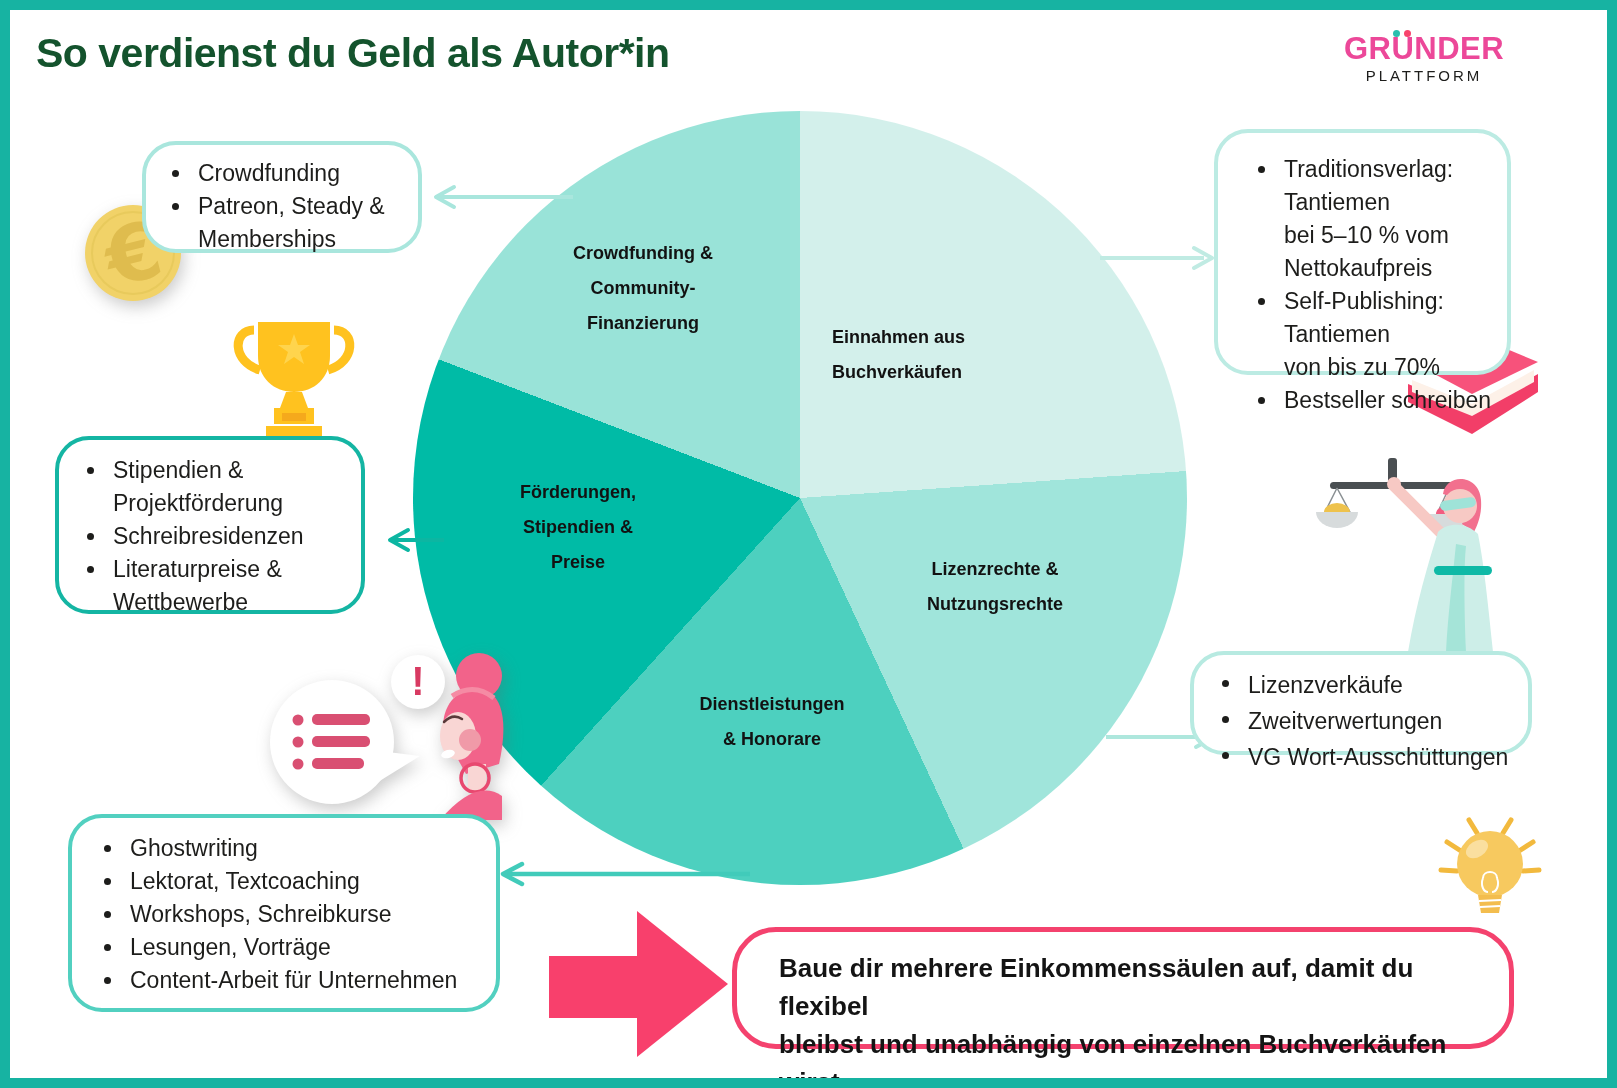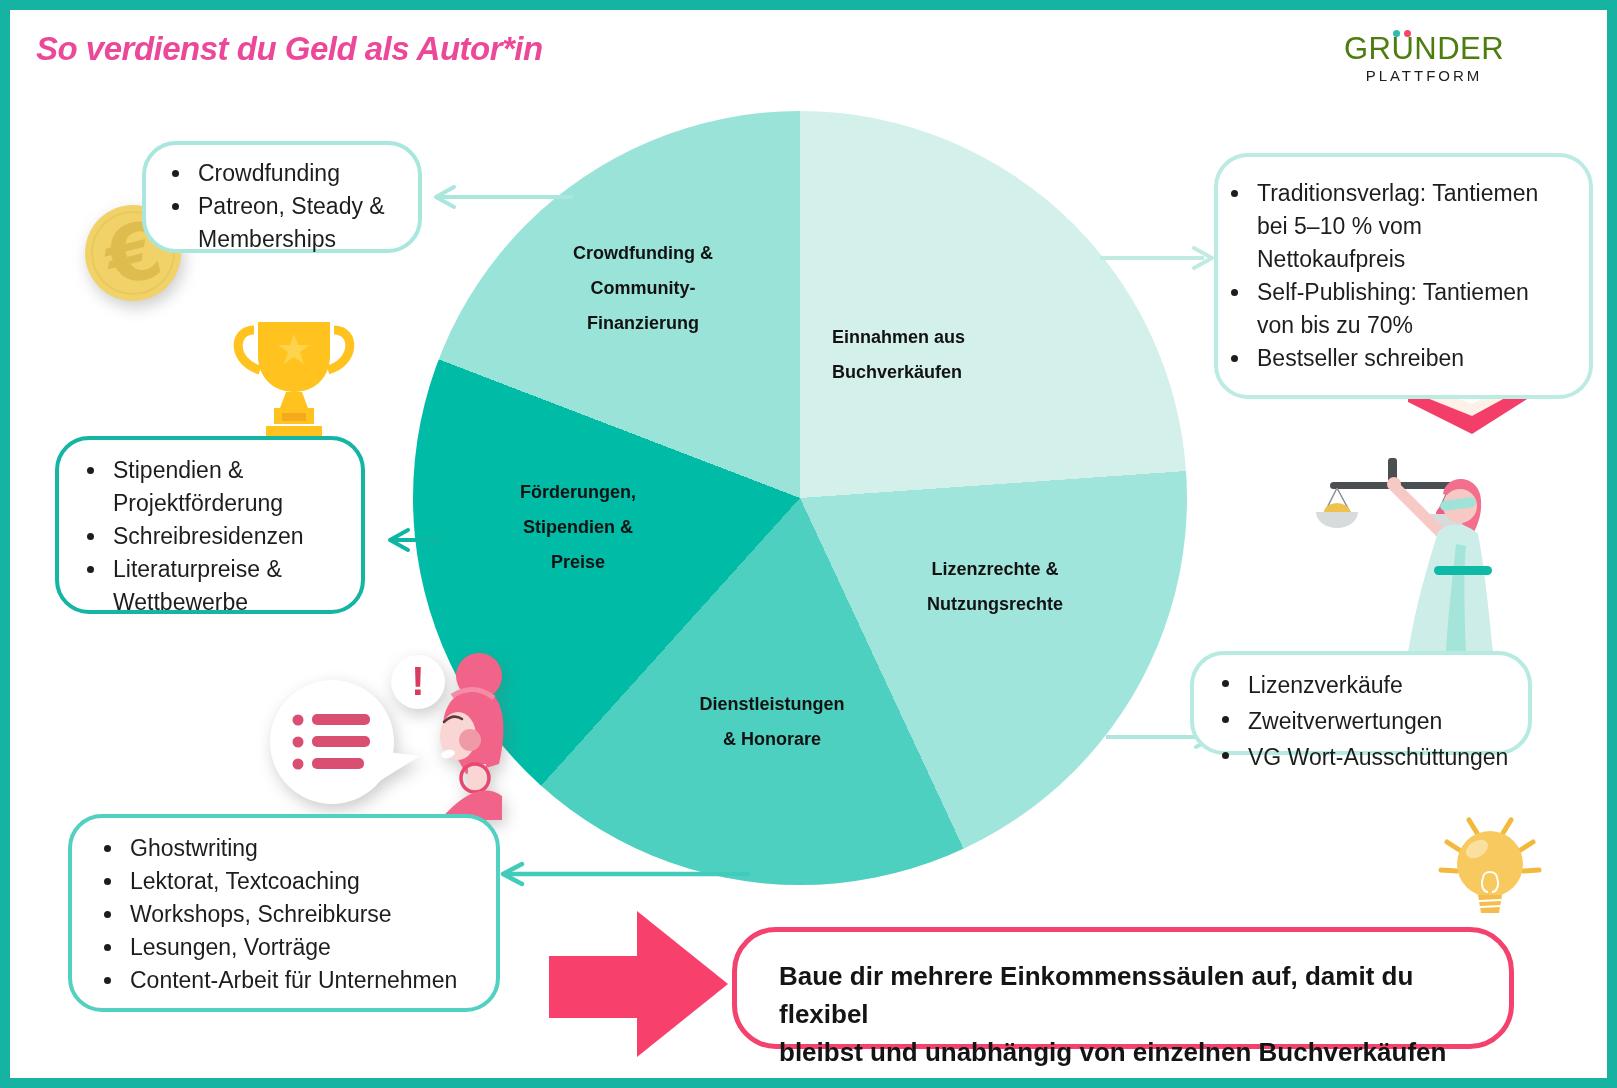--- a/index.html
+++ b/index.html
@@ -1,23 +1,23 @@
 <!DOCTYPE html>
 <html><head>
 <meta charset="utf-8">
 <style>
   html,body{margin:0;padding:0;background:#ffffff;}
   .stage{position:relative;width:1617px;height:1088px;background:#ffffff;overflow:hidden;
          font-family:"Liberation Sans", sans-serif;color:#1d1d1b;}
   .frame{position:absolute;inset:0;border:10px solid #17b3a2;pointer-events:none;z-index:60;}
 
   
-  .title{position:absolute;left:36px;top:30px;font-size:33px;font-weight:bold;color:#ec4899;letter-spacing:-0.5px;z-index:5;font-style:italic;}
+  .title{position:absolute;left:36px;top:30px;font-size:41px;font-weight:bold;color:#14532d;letter-spacing:-0.5px;z-index:5;}
   .logo{position:absolute;left:1318px;top:32px;width:212px;text-align:center;z-index:5;}
-  .logo-main{font-size:31px;font-weight:normal;color:#4d7c0f;letter-spacing:0.5px;line-height:34px;}
+  .logo-main{font-size:31px;font-weight:bold;color:#ec4899;letter-spacing:0.5px;line-height:34px;}
   .logo-u{position:relative;display:inline-block;}
   .udot{position:absolute;width:7px;height:7px;border-radius:50%;top:-2px;}
   .udot.teal{left:2px;background:#2bbfae;}
   .udot.pink{left:13px;background:#f8436c;}
   .logo-sub{font-size:15px;letter-spacing:3px;color:#1d1d1b;margin-top:1px;}
 
   
   .pie{position:absolute;left:413px;top:111px;width:774px;height:774px;border-radius:50%;z-index:1;}
   .lbl{position:absolute;z-index:2;font-weight:bold;font-size:18px;line-height:35px;color:#121212;
        text-align:center;transform:translate(-50%,-50%);white-space:nowrap;}
@@ -26,38 +26,38 @@
 
   
   .co{position:absolute;background:#ffffff;border-radius:34px;box-sizing:border-box;z-index:10;}
   .co ul{list-style:none;margin:0;padding:0;}
   .co li{position:relative;padding-left:30px;font-size:23px;line-height:33px;color:#1d1d1b;}
   .co li .ln{display:block;}
   .dot{position:absolute;left:4px;top:13px;width:7px;height:7px;border-radius:50%;background:#1d1d1b;}
   .co-crowdfunding{left:142px;top:141px;width:280px;height:112px;border:4px solid #a9e6dd;padding:12px 0 0 22px;}
   .co-stipendien{left:55px;top:436px;width:310px;height:178px;border:4px solid #14b5a3;padding:14px 0 0 24px;}
   .co-ghostwriting{left:68px;top:814px;width:432px;height:198px;border:4px solid #52d0c0;padding:14px 0 0 28px;}
-  .co-buchverkaeufe{left:1214px;top:153px;width:379px;height:246px;border:4px solid #bcebe3;padding:20px 0 0 9px;}
+  .co-buchverkaeufe{left:1214px;top:129px;width:297px;height:246px;border:4px solid #bcebe3;padding:20px 0 0 36px;}
   .co-lizenz{left:1190px;top:651px;width:342px;height:104px;border:4px solid #b7eae1;padding:12px 0 0 24px;}
   .co-lizenz li{line-height:36px;}
 
   
   .arr{position:absolute;z-index:6;}
 
   
   .illus{position:absolute;z-index:4;}
   .shadowed{filter:drop-shadow(3px 6px 8px rgba(110,110,110,0.35));}
 
   
   .tip-arrow-shaft{position:absolute;left:549px;top:956px;width:90px;height:62px;background:#f8406c;z-index:8;}
   .tip-arrow-head{position:absolute;left:637px;top:911px;width:0;height:0;z-index:8;
     border-top:73px solid transparent;border-bottom:73px solid transparent;border-left:91px solid #f8406c;}
   .tip-banner{position:absolute;left:732px;top:927px;width:782px;height:122px;background:#fff;
     border:5px solid #f4426e;border-radius:44px;box-sizing:border-box;z-index:9;
-    padding:25px 0 0 42px;font-size:26px;font-weight:bold;line-height:38px;color:#141414;}
+    padding:17px 0 0 42px;font-size:26px;font-weight:bold;line-height:38px;color:#141414;}
   .tip-banner span{display:block;}
 </style>
 </head>
 <body>
 
 <div class="stage">
 
   <div class="title">So verdienst du Geld als Autor*in</div>
   <div class="logo">
     <div class="logo-main"><span>GR</span><span class="logo-u"><i class="udot teal"></i><i class="udot pink"></i><span>U</span></span><span>NDER</span></div>

